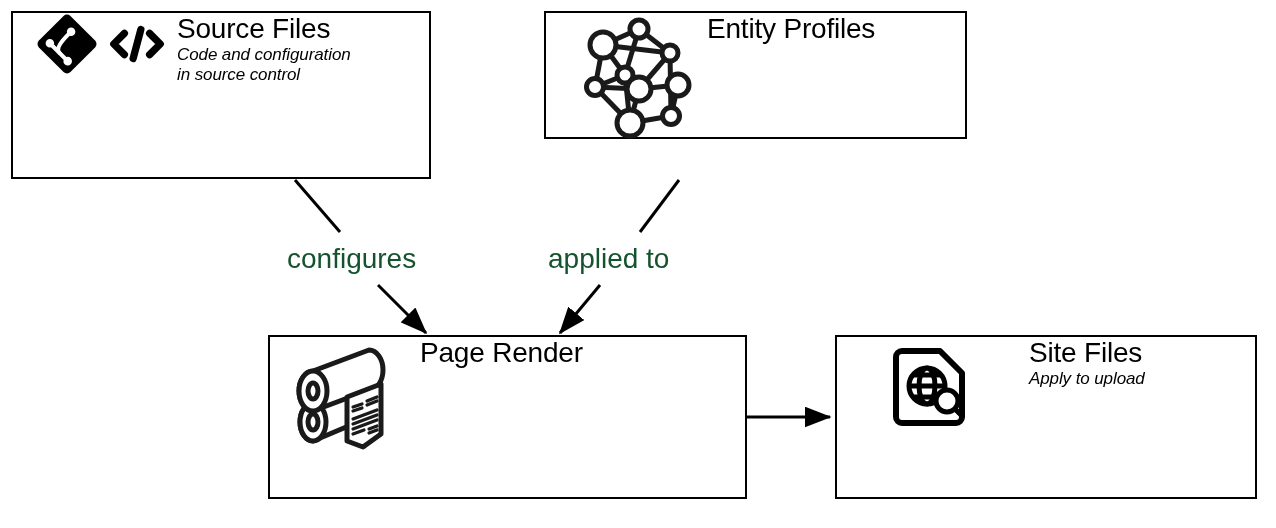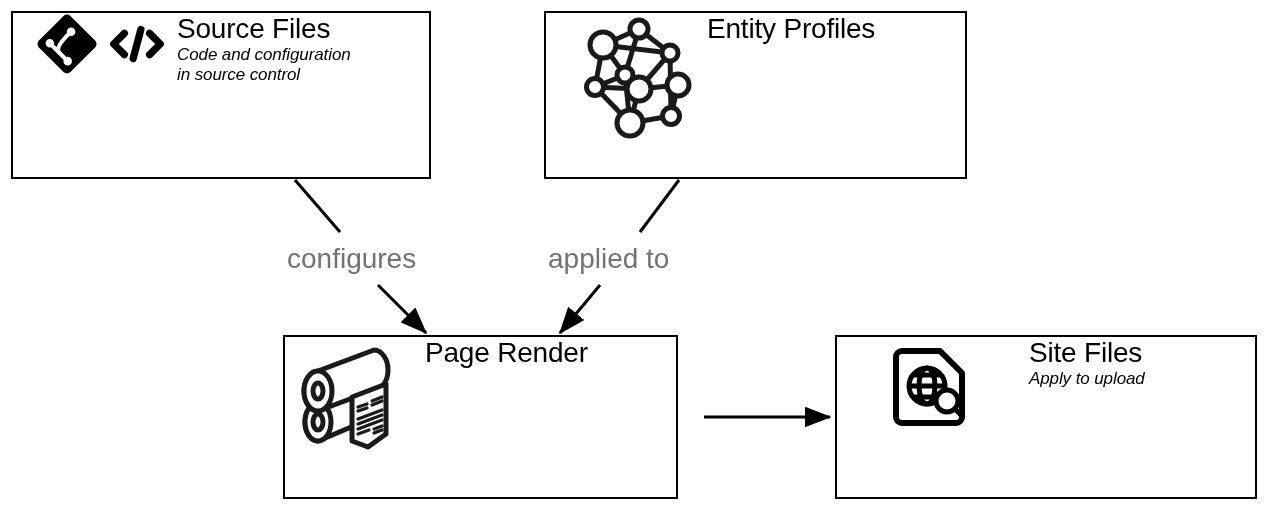--- a/index.html
+++ b/index.html
@@ -50,36 +50,36 @@
     font-style: italic;
     font-weight: 400;
     color: #000000;
     line-height: 1.22;
     letter-spacing: -0.1px;
     white-space: pre-line;
   }
   .edge-label {
     position: absolute;
     font-size: 28px;
-    color: #737373;
+    color: #14532d;
     white-space: nowrap;
     line-height: 1;
   }
   svg.wires {
     position: absolute;
     left: 0;
     top: 0;
     width: 1276px;
     height: 528px;
     pointer-events: none;
   }
   
   #box-source   { left: 11px;  top: 11px;  width: 420px; height: 168px; padding-left: 14px; }
-  #box-entity   { left: 544px; top: 11px;  width: 423px; height: 168px; padding-left: 16px; }
-  #box-render   { left: 283px; top: 335px; width: 395px; height: 164px; }
+  #box-entity   { left: 544px; top: 11px;  width: 423px; height: 128px; padding-left: 16px; }
+  #box-render   { left: 268px; top: 335px; width: 479px; height: 164px; padding-left: 10px; }
   #box-site     { left: 835px; top: 335px; width: 422px; height: 164px; padding-left: 40px; gap: 42px; }
 </style>
 </head>
 <body>
 
 <div id="canvas">
 
   <svg class="wires" viewBox="0 0 1276 528">
     <defs>
       <marker id="arrowhead" markerWidth="9" markerHeight="7" refX="8.5" refY="3.5" orient="auto" markerUnits="strokeWidth">

